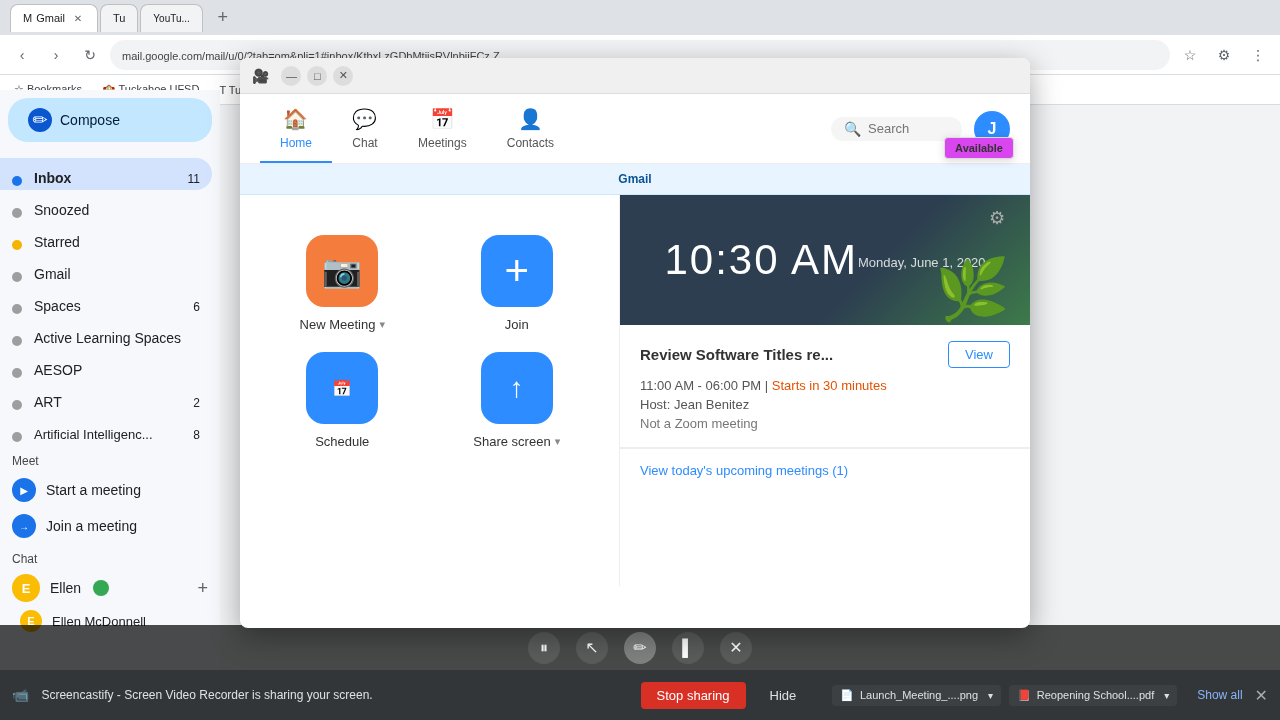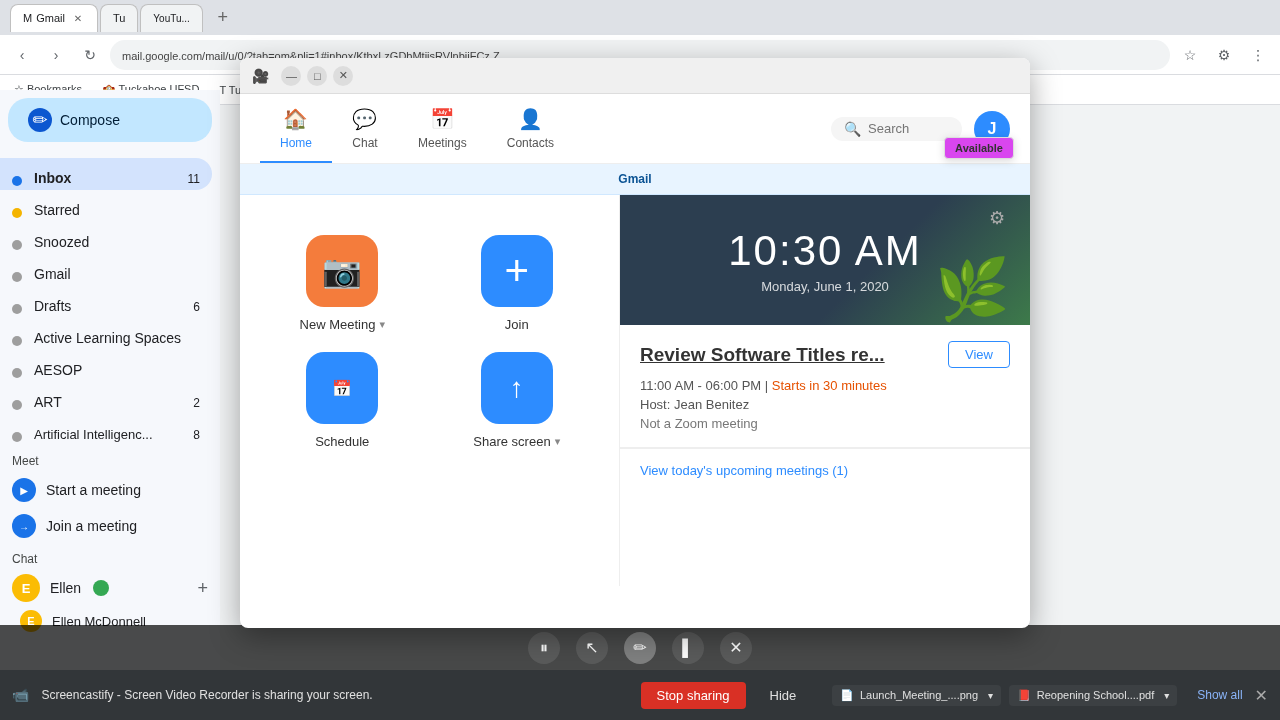--- a/index.html
+++ b/index.html
@@ -502,21 +502,21 @@
       flex-direction: column;
       overflow: hidden;
     }
     .meeting-hero {
       width: 100%;
       height: 130px;
       background: linear-gradient(135deg, #2c3e50 60%, #3d7a4a 100%);
       display: flex;
       align-items: center;
       justify-content: center;
-      flex-direction: column;
+      flex-direction: row;
       position: relative;
       overflow: hidden;
     }
     .hero-plant {
       position: absolute;
       bottom: 0;
       right: 20px;
       font-size: 60px;
     }
     .hero-time {
@@ -534,24 +534,23 @@
       padding: 16px 20px;
       border-bottom: 1px solid #eee;
     }
     .meeting-card-header {
       display: flex;
       align-items: center;
       justify-content: space-between;
       margin-bottom: 10px;
     }
     .meeting-title {
-      font-size: 19px;
+      font-size: 15px;
       font-weight: 600;
       color: #333;
-      text-decoration: underline;
     }
     .view-btn {
       background: white;
       border: 1px solid #2d8cff;
       color: #2d8cff;
       padding: 5px 16px;
       border-radius: 4px;
       font-size: 13px;
       cursor: pointer;
       font-weight: 500;
@@ -621,34 +620,34 @@
     <div class="compose-icon">✏</div>
     <span>Compose</span>
   </div>
 
   <div class="sidebar-item active">
     <div class="sidebar-dot blue"></div>
     <span>Inbox</span>
     <span class="badge">11</span>
   </div>
   <div class="sidebar-item">
+    <div class="sidebar-dot" style="background:#9e9e9e;"></div>
+    <span>Snoozed</span>
+  </div>
+  <div class="sidebar-item">
     <div class="sidebar-dot" style="background:#f4b400;"></div>
     <span>Starred</span>
-  </div>
-  <div class="sidebar-item">
-    <div class="sidebar-dot" style="background:#9e9e9e;"></div>
-    <span>Snoozed</span>
   </div>
   <div class="sidebar-item">
     <div class="sidebar-dot" style="background:#9e9e9e;"></div>
     <span>Gmail</span>
   </div>
   <div class="sidebar-item">
     <div class="sidebar-dot" style="background:#9e9e9e;"></div>
-    <span>Drafts</span>
+    <span>Spaces</span>
     <span class="badge">6</span>
   </div>
   <div class="sidebar-item">
     <div class="sidebar-dot" style="background:#9e9e9e;"></div>
     <span>Active Learning Spaces</span>
   </div>
   <div class="sidebar-item">
     <div class="sidebar-dot" style="background:#9e9e9e;"></div>
     <span>AESOP</span>
   </div>

